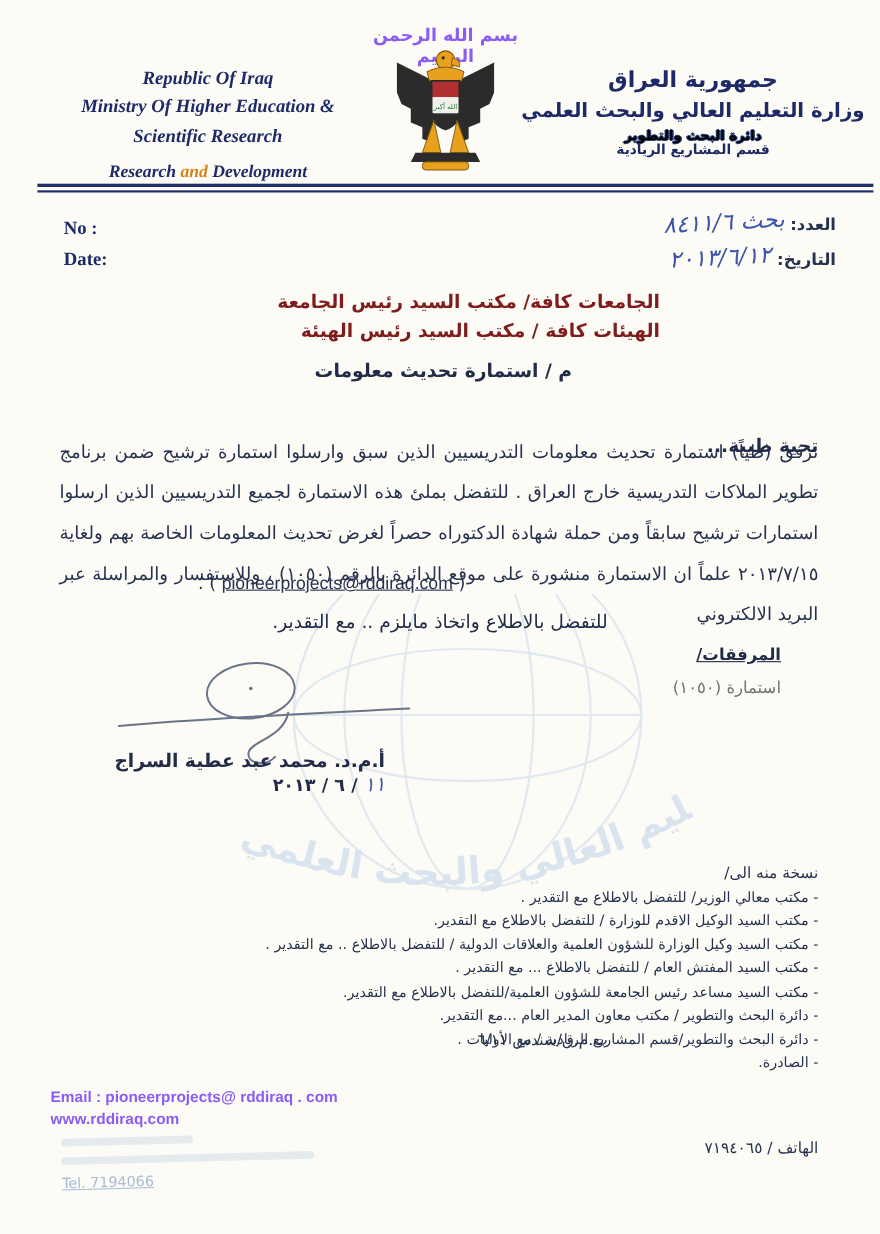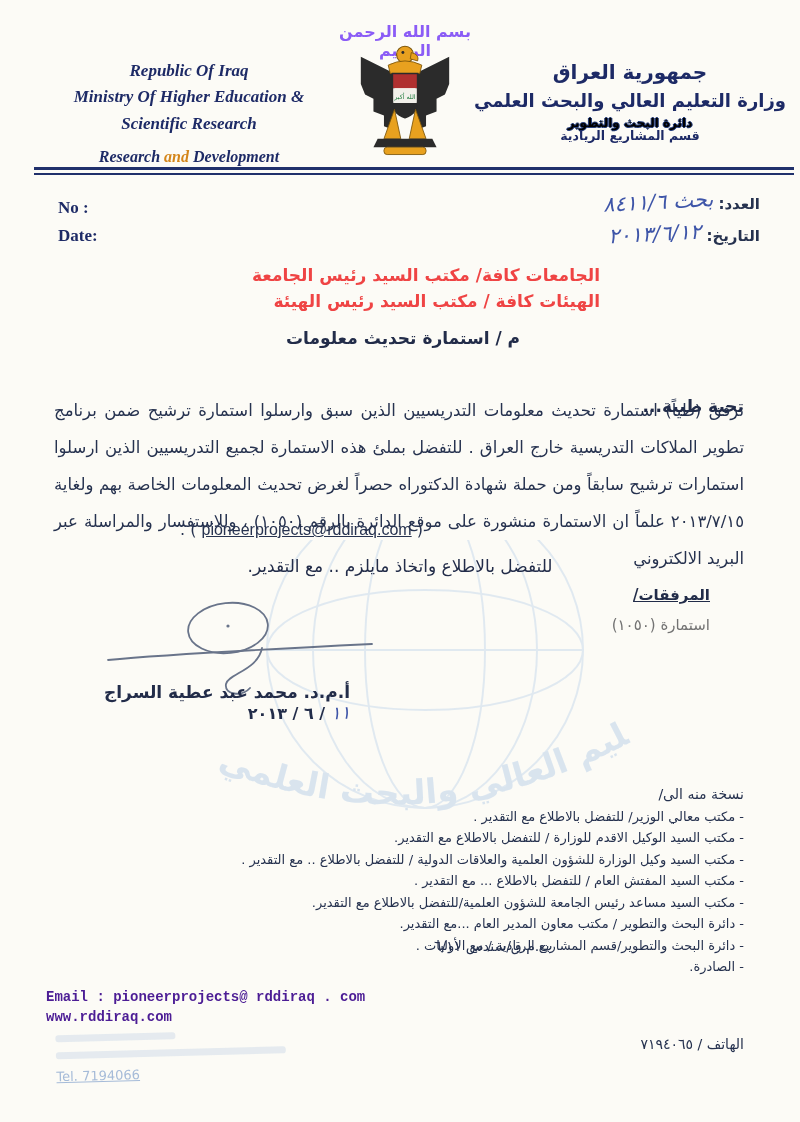--- a/index.html
+++ b/index.html
@@ -25,38 +25,38 @@
   .hdr-ar .l4{font-size:12.5px;font-weight:bold;margin-top:-2px;}
   .rule{border-top:3px solid #20306b;border-bottom:2px solid #20306b;height:3px;}
   
   .en-label{font-family:"Liberation Serif","DejaVu Serif",serif;font-weight:bold;color:#1d2a66;font-size:17px;}
   .ar-ref{direction:rtl;font-size:15px;font-weight:bold;color:#26324f;}
   .hand{color:#3e55a8;font-weight:normal;font-size:21px;
         font-family:"DejaVu Serif","Liberation Serif",serif;font-style:italic;
         display:inline-block;transform:rotate(-3deg);}
   
   .rtl{direction:rtl;unicode-bidi:embed;}
-  .addr{font-size:17px;font-weight:bold;text-align:right;line-height:1.55;color:#ef4444;}
+  .addr{font-size:17px;font-weight:bold;text-align:right;line-height:1.55;color:#7f1d1d;}
   .subject{font-size:17px;font-weight:bold;color:#222c49;}
   .greet{font-size:17px;font-weight:bold;color:#222c49;margin-top:28px;}
   .para{font-size:16.5px;line-height:37px;text-align:justify;color:#26324f;margin-left:14px;}
   .email-line{font-size:16px;color:#26324f;}
   .email{direction:ltr;unicode-bidi:embed;text-decoration:underline;font-family:"Liberation Sans","DejaVu Sans",sans-serif;}
   .closing{font-size:17px;font-weight:normal;text-align:center;color:#222c49;}
   .attach-title{font-size:15px;font-weight:bold;text-decoration:underline;color:#222c49;}
   .attach-item{font-size:15px;color:#737373;}
   .sig{​text-align:center;}
   .sig .name{font-size:17px;font-weight:bold;color:#222c49;}
   .sig .title{font-size:17px;font-weight:bold;color:#222c49;}
   .sig .date{font-size:16px;font-weight:bold;color:#222c49;}
   .cc{font-size:13px;line-height:21.5px;text-align:right;color:#26324f;}
   .cc .cc-title{font-size:14px;}
   .cc-initials{font-size:14px;color:#26324f;}
   
-  .ftr-en{font-family:Liberation Mono, monospace;font-weight:bold;color:#4c1d95;font-size:14px;line-height:1.4;}
+  .ftr-en{font-family:Liberation Sans, sans-serif;font-weight:bold;color:#8b5cf6;font-size:14px;line-height:1.4;}
   .stamp{color:#5f87c0;opacity:.55;transform:rotate(-1.5deg);font-size:13px;line-height:1.9;}
   .stamp .smudge{display:block;height:7px;background:#9db9da;opacity:.45;border-radius:3px;}
   .ftr-ar{direction:rtl;font-size:14px;color:#26324f;}
   svg{display:block;}
 </style>
 </head>
 <body>
 
 <div class="page">
 

